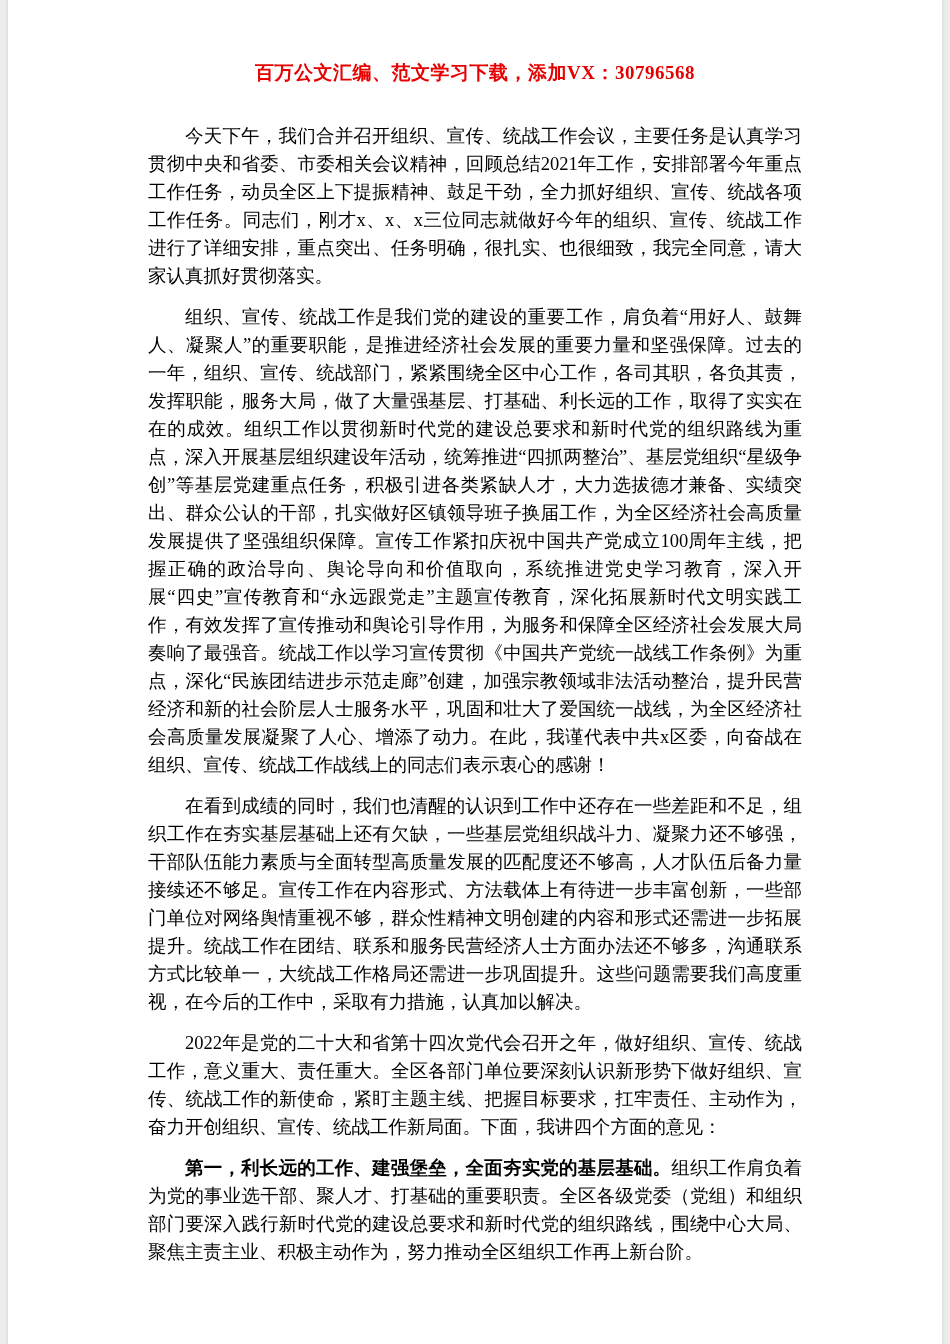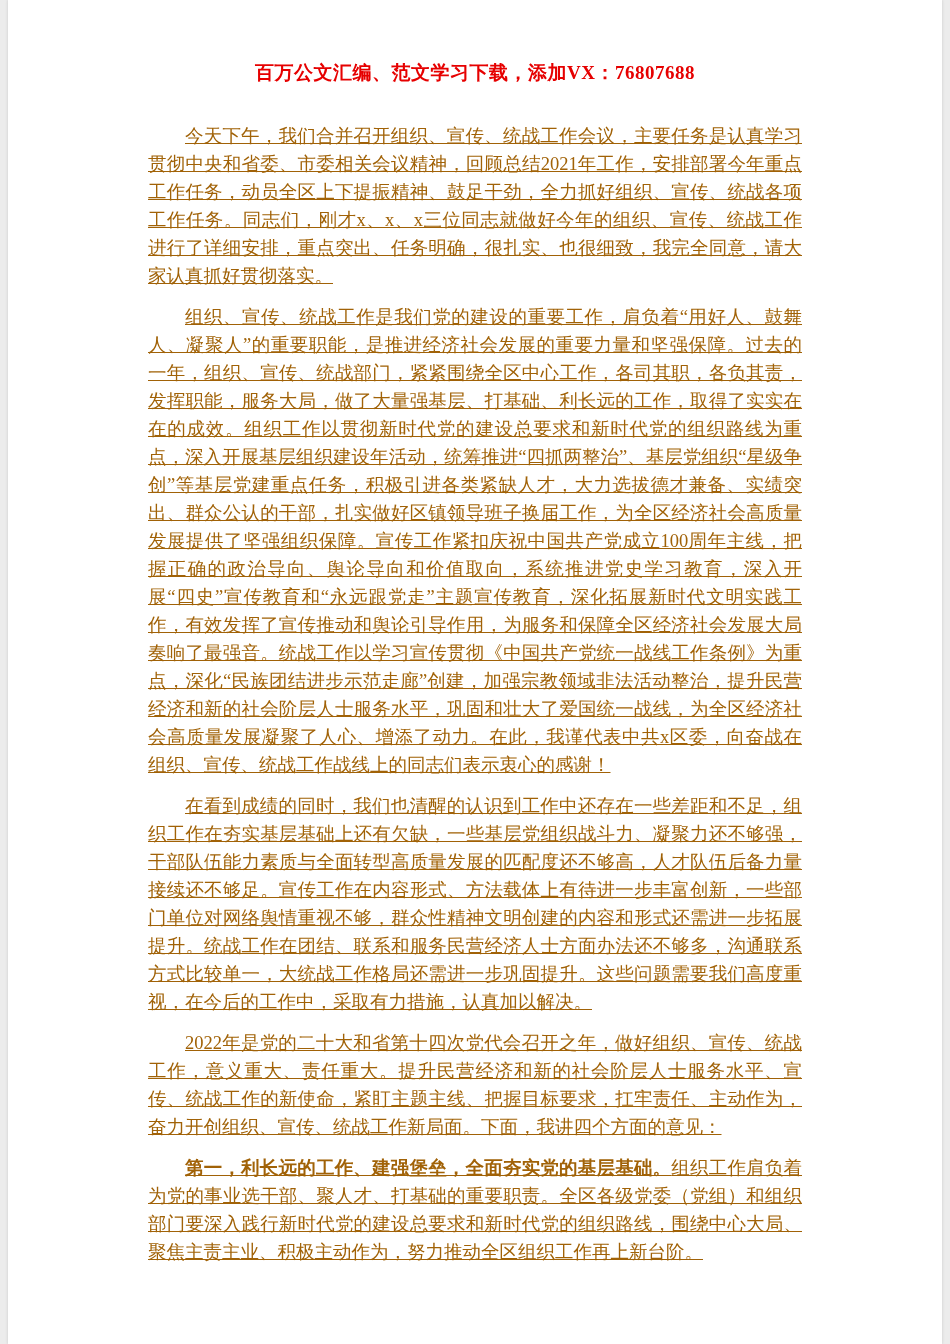--- a/index.html
+++ b/index.html
@@ -29,45 +29,44 @@
     font-size: 19px;
     font-weight: bold;
     text-align: center;
     letter-spacing: 0.5px;
     margin: 0 0 36px 0;
     white-space: nowrap;
   }
   .content p {
     font-size: 18.5px;
     line-height: 28px;
-    color: #a16207;
+    color: #000000;
     text-align: justify;
     text-indent: 2em;
     margin: 0 0 13px 0;
     word-break: break-all;
-    text-decoration: underline;
   }
   .content p:last-child { margin-bottom: 0; }
   .bold-lead { font-weight: bold; }
 </style>
 </head>
 <body>
 
 <div class="viewport">
   <div class="page">
 
-    <div class="ad-header">百万公文汇编、范文学习下载，添加VX：76807688</div>
+    <div class="ad-header">百万公文汇编、范文学习下载，添加VX：30796568</div>
 
     <div class="content">
 
       <p><span class="bold-lead"></span><span>今天下午，我们合并召开组织、宣传、统战工作会议，主要任务是认真学习贯彻中央和省委、市委相关会议精神，回顾总结2021年工作，安排部署今年重点工作任务，动员全区上下提振精神、鼓足干劲，全力抓好组织、宣传、统战各项工作任务。同志们，刚才x、x、x三位同志就做好今年的组织、宣传、统战工作进行了详细安排，重点突出、任务明确，很扎实、也很细致，我完全同意，请大家认真抓好贯彻落实。</span></p>
 
       <p><span class="bold-lead"></span><span>组织、宣传、统战工作是我们党的建设的重要工作，肩负着“用好人、鼓舞人、凝聚人”的重要职能，是推进经济社会发展的重要力量和坚强保障。过去的一年，组织、宣传、统战部门，紧紧围绕全区中心工作，各司其职，各负其责，发挥职能，服务大局，做了大量强基层、打基础、利长远的工作，取得了实实在在的成效。组织工作以贯彻新时代党的建设总要求和新时代党的组织路线为重点，深入开展基层组织建设年活动，统筹推进“四抓两整治”、基层党组织“星级争创”等基层党建重点任务，积极引进各类紧缺人才，大力选拔德才兼备、实绩突出、群众公认的干部，扎实做好区镇领导班子换届工作，为全区经济社会高质量发展提供了坚强组织保障。宣传工作紧扣庆祝中国共产党成立100周年主线，把握正确的政治导向、舆论导向和价值取向，系统推进党史学习教育，深入开展“四史”宣传教育和“永远跟党走”主题宣传教育，深化拓展新时代文明实践工作，有效发挥了宣传推动和舆论引导作用，为服务和保障全区经济社会发展大局奏响了最强音。统战工作以学习宣传贯彻《中国共产党统一战线工作条例》为重点，深化“民族团结进步示范走廊”创建，加强宗教领域非法活动整治，提升民营经济和新的社会阶层人士服务水平，巩固和壮大了爱国统一战线，为全区经济社会高质量发展凝聚了人心、增添了动力。在此，我谨代表中共x区委，向奋战在组织、宣传、统战工作战线上的同志们表示衷心的感谢！</span></p>
 
       <p><span class="bold-lead"></span><span>在看到成绩的同时，我们也清醒的认识到工作中还存在一些差距和不足，组织工作在夯实基层基础上还有欠缺，一些基层党组织战斗力、凝聚力还不够强，干部队伍能力素质与全面转型高质量发展的匹配度还不够高，人才队伍后备力量接续还不够足。宣传工作在内容形式、方法载体上有待进一步丰富创新，一些部门单位对网络舆情重视不够，群众性精神文明创建的内容和形式还需进一步拓展提升。统战工作在团结、联系和服务民营经济人士方面办法还不够多，沟通联系方式比较单一，大统战工作格局还需进一步巩固提升。这些问题需要我们高度重视，在今后的工作中，采取有力措施，认真加以解决。</span></p>
 
-      <p><span class="bold-lead"></span><span>2022年是党的二十大和省第十四次党代会召开之年，做好组织、宣传、统战工作，意义重大、责任重大。提升民营经济和新的社会阶层人士服务水平、宣传、统战工作的新使命，紧盯主题主线、把握目标要求，扛牢责任、主动作为，奋力开创组织、宣传、统战工作新局面。下面，我讲四个方面的意见：</span></p>
+      <p><span class="bold-lead"></span><span>2022年是党的二十大和省第十四次党代会召开之年，做好组织、宣传、统战工作，意义重大、责任重大。全区各部门单位要深刻认识新形势下做好组织、宣传、统战工作的新使命，紧盯主题主线、把握目标要求，扛牢责任、主动作为，奋力开创组织、宣传、统战工作新局面。下面，我讲四个方面的意见：</span></p>
 
       <p><span class="bold-lead">第一，利长远的工作、建强堡垒，全面夯实党的基层基础。</span><span>组织工作肩负着为党的事业选干部、聚人才、打基础的重要职责。全区各级党委（党组）和组织部门要深入践行新时代党的建设总要求和新时代党的组织路线，围绕中心大局、聚焦主责主业、积极主动作为，努力推动全区组织工作再上新台阶。</span></p>
 
     </div>
   </div>
 </div>
 
 </body></html>

